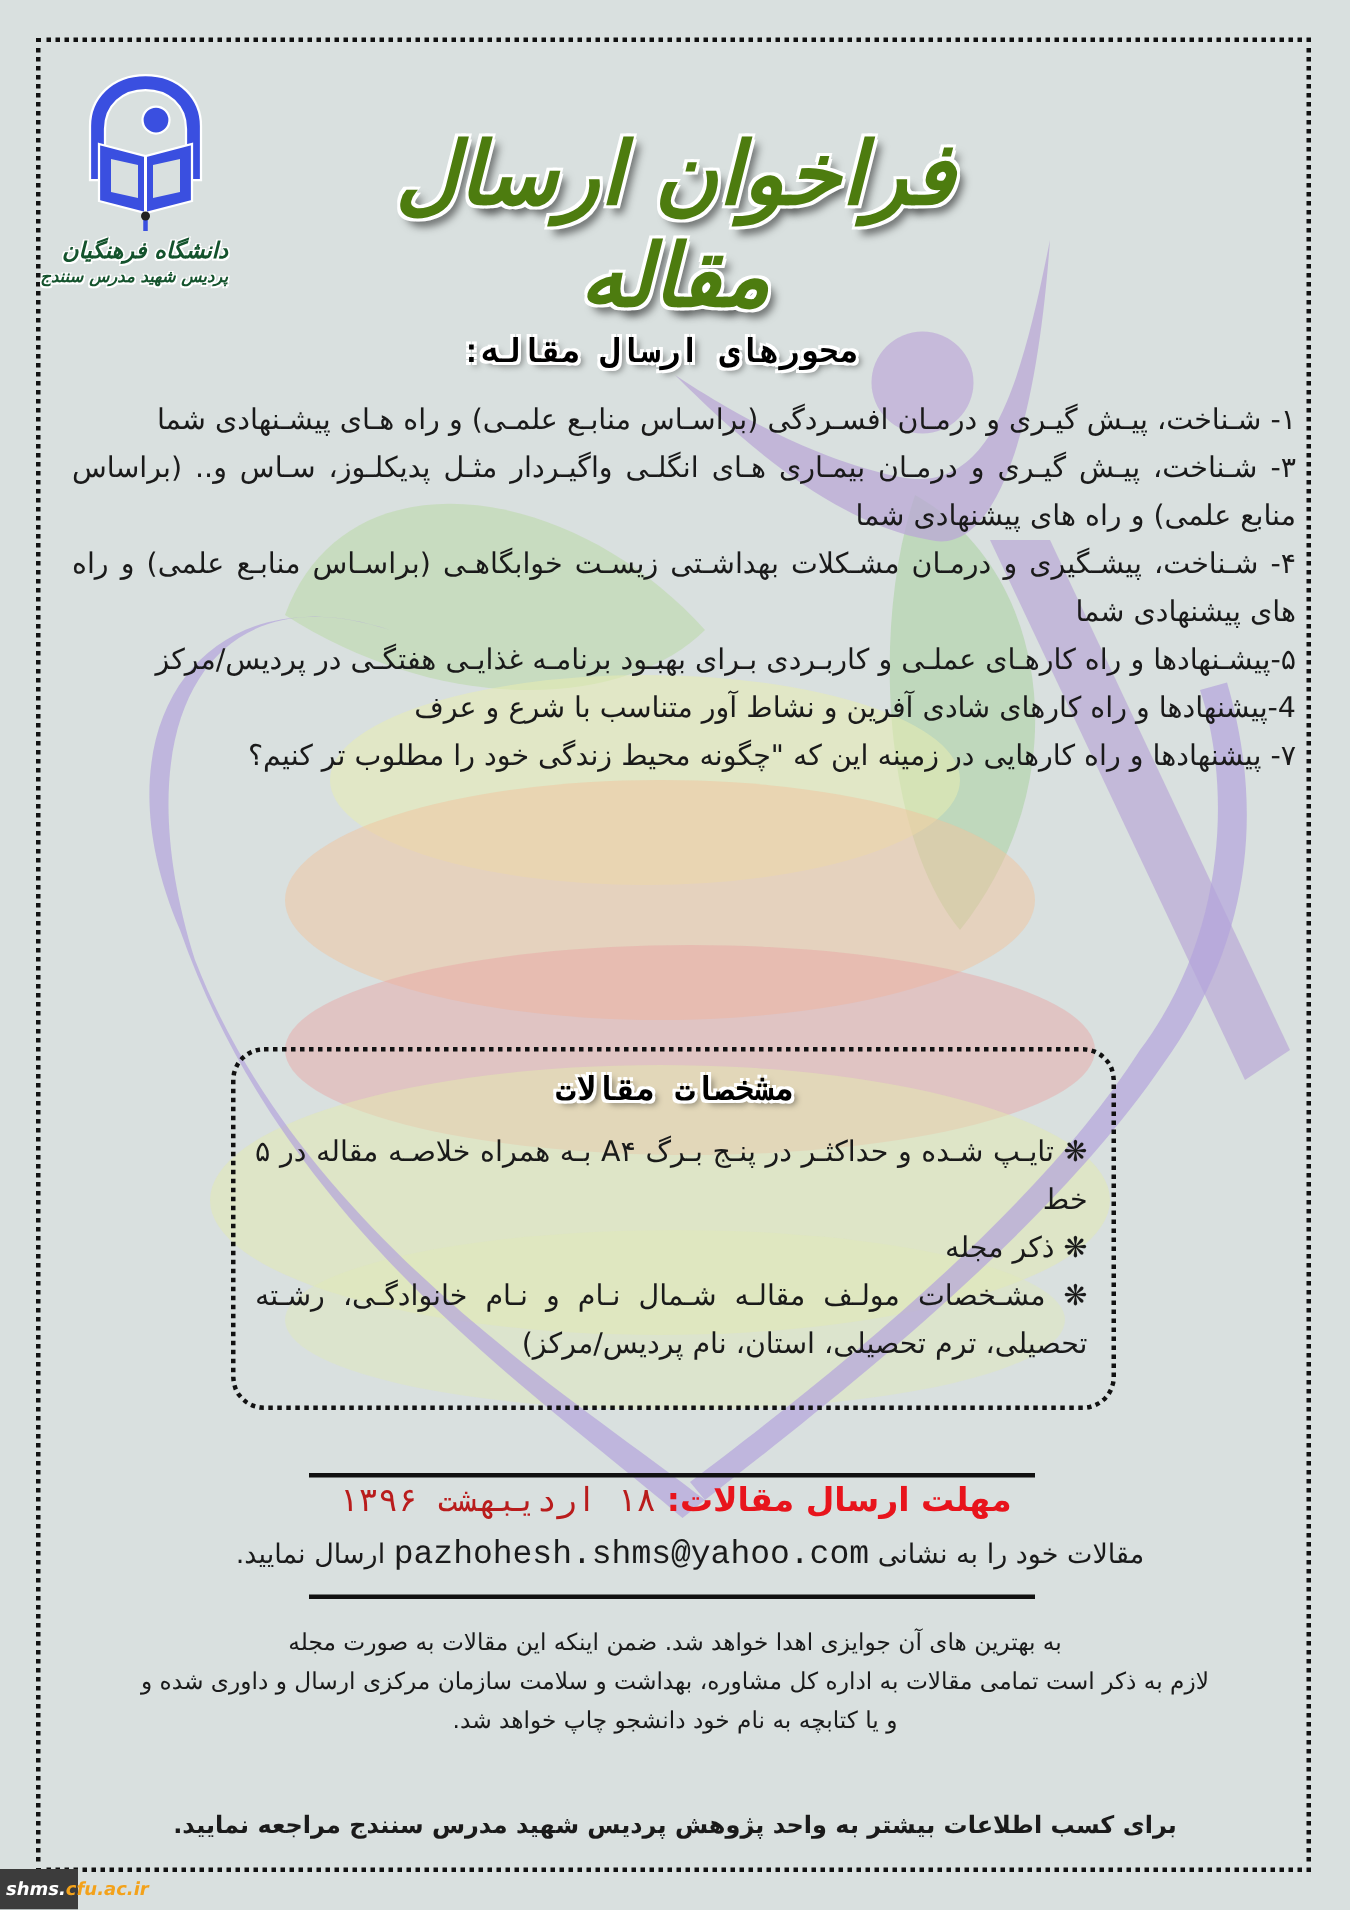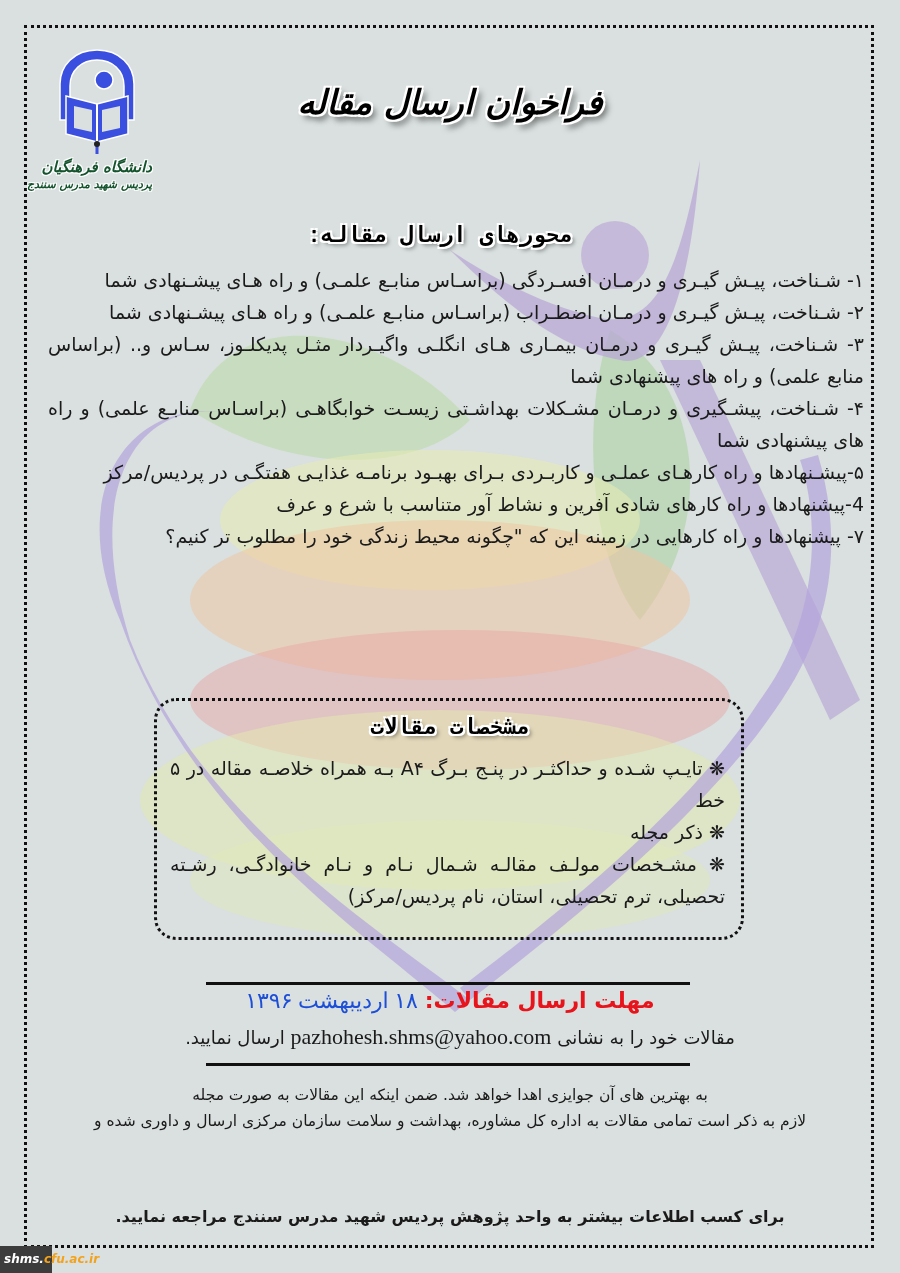--- a/index.html
+++ b/index.html
@@ -55,22 +55,22 @@
     .main-title {
       position: absolute;
       left: 250px;
       top: 82px;
       width: 400px;
       text-align: center;
       direction: rtl;
       font-family: "DejaVu Serif", serif;
       font-style: italic;
       font-weight: bold;
-      font-size: 34px;
-      color: #000000;
+      font-size: 58px;
+      color: #4d7c0f;
       text-shadow: 2px 2px 0 #fff, -2px -2px 0 #fff, 2px -2px 0 #fff, -2px 2px 0 #fff, 4px 5px 6px rgba(0,0,0,0.55);
     }
     .section-heading {
       direction: rtl;
       font-weight: bold;
       color: #000000;
       text-shadow: 2px 2px 0 #fff, -2px -2px 0 #fff, 2px -2px 0 #fff, -2px 2px 0 #fff, 3px 3px 4px rgba(0,0,0,0.5);
       position: absolute;
       font-family: Liberation Mono, monospace;
     }
@@ -142,36 +142,36 @@
       text-align: center;
       direction: rtl;
       font-size: 22px;
       white-space: nowrap;
     }
     .deadline-label {
       color: #e8141c;
       font-weight: bold;
     }
     .deadline-value {
-      color: #1d4ed8;
-      font-family: Liberation Serif, serif;
+      color: #b91c1c;
+      font-family: Liberation Mono, monospace;
       margin-top: 24px;
     }
     .submit-line {
       position: absolute;
       left: 140px;
       top: 1024px;
       width: 640px;
       text-align: center;
       direction: rtl;
       font-size: 18px;
       white-space: nowrap;
     }
     .email {
-      font-family: Liberation Serif, serif;
+      font-family: Liberation Mono, monospace;
       font-size: 22px;
       direction: ltr;
       unicode-bidi: embed;
       margin-top: 48px;
     }
     .note {
       position: absolute;
       left: 40px;
       top: 1082px;
       width: 820px;
@@ -247,21 +247,20 @@
   <div class="logo-line1">دانشگاه فرهنگیان</div>
   <div class="logo-line2">پردیس شهید مدرس سنندج</div>
 </div>
 
 <div class="main-title">فراخوان ارسال مقاله</div>
 
 <div class="section-heading axes-heading">محورهای ارسال مقاله:</div>
 
 <ul class="axes-list">
   <li>۱- شـناخت، پیـش گیـری و درمـان افسـردگی (براسـاس منابـع علمـی) و راه هـای پیشـنهادی شما</li>
-  <li>۲- شـناخت، پیـش گیـری و درمـان اضطـراب (براسـاس منابـع علمـی) و راه هـای پیشـنهادی شما</li>
   <li>۳- شـناخت، پیـش گیـری و درمـان بیمـاری هـای انگلـی واگیـردار مثـل پدیکلـوز، سـاس و.. (براساس منابع علمی) و راه های پیشنهادی شما</li>
   <li>۴- شـناخت، پیشـگیری و درمـان مشـکلات بهداشـتی زیسـت خوابگاهـی (براسـاس منابـع علمی) و راه های پیشنهادی شما</li>
   <li>۵-پیشـنهادها و راه کارهـای عملـی و کاربـردی بـرای بهبـود برنامـه غذایـی هفتگـی در پردیس/مرکز</li>
   <li>4-پیشنهادها و راه کارهای شادی آفرین و نشاط آور متناسب با شرع و عرف</li>
   <li>۷- پیشنهادها و راه کارهایی در زمینه این که "چگونه محیط زندگی خود را مطلوب تر کنیم؟</li>
 </ul>
 
 <div class="specs-box"></div>
 <div class="section-heading specs-heading">مشخصات مقالات</div>
 <ul class="specs-list">
@@ -287,19 +286,20 @@
 <div class="submit-line">
   <span>مقالات خود را به نشانی</span>
   <span class="email">pazhohesh.shms@yahoo.com</span>
   <span>ارسال نمایید.</span>
 </div>
 <div class="hr hr-bottom"></div>
 
 <div class="note">
   <div>به بهترین های آن جوایزی اهدا خواهد شد. ضمن اینکه این مقالات به صورت مجله</div>
   <div>لازم به ذکر است تمامی مقالات به اداره کل مشاوره، بهداشت و سلامت سازمان مرکزی ارسال و داوری شده و</div>
+  <div>و یا کتابچه به نام خود دانشجو چاپ خواهد شد.</div>
 </div>
 
 <div class="footer-info">برای کسب اطلاعات بیشتر به واحد پژوهش پردیس شهید مدرس سنندج مراجعه نمایید.</div>
 
 <div class="watermark">
   <span class="wm-a">shms.</span><span class="wm-b">cfu.ac.ir</span>
 </div>
 
 </body></html>

